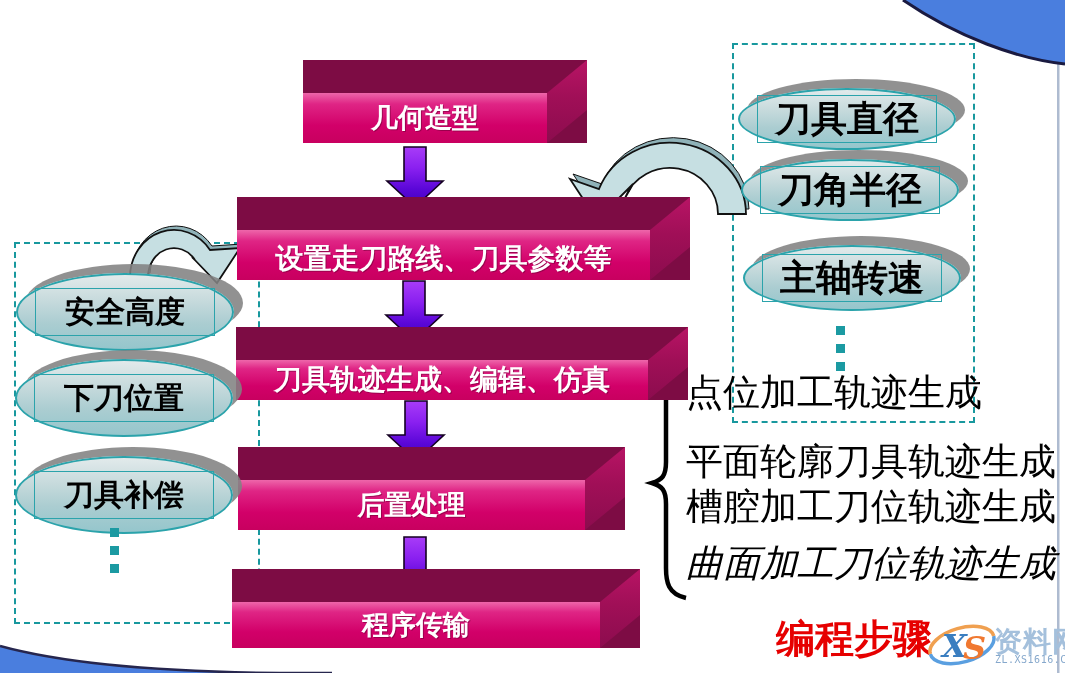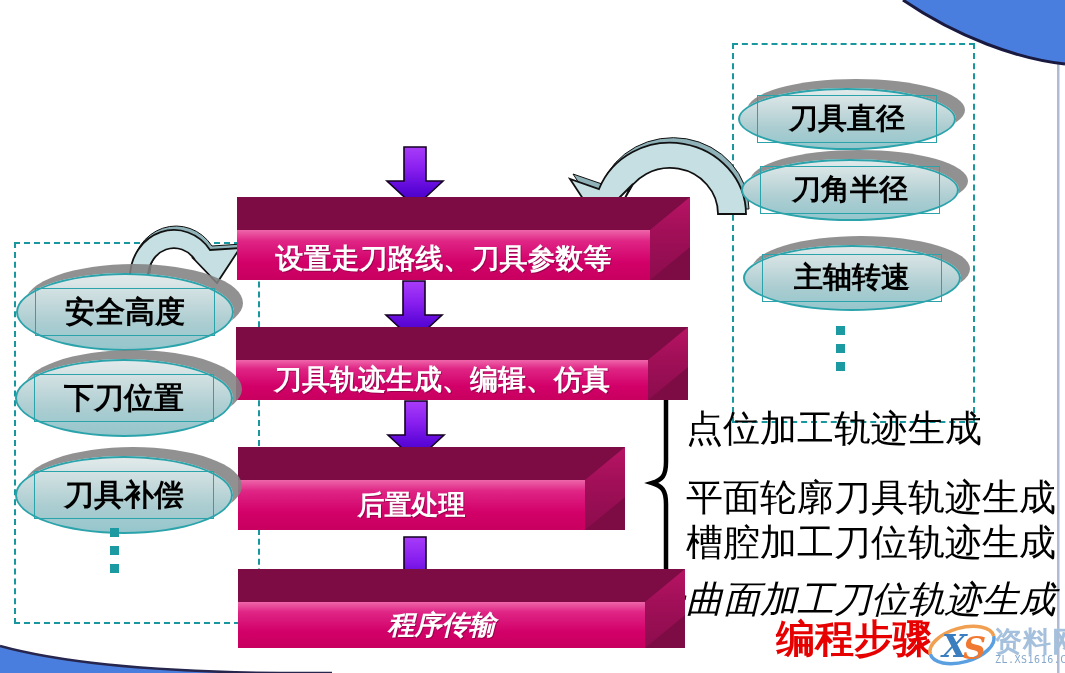--- a/index.html
+++ b/index.html
@@ -12,51 +12,51 @@
   .fbox .f-side{position:absolute;inset:0;background:linear-gradient(180deg,#b81465 0%,#a00f57 45%,#8c0c4e 100%);
     clip-path:polygon(calc(100% - 40px) 33px,100% 0,100% calc(100% - 33px),calc(100% - 40px) 100%);}
   .fbox .f-front{position:absolute;left:0;top:33px;right:40px;bottom:0;
     background:linear-gradient(180deg,#ee66aa 0%,#df2585 22%,#d20069 65%,#c8005f 100%);
     display:flex;align-items:center;justify-content:center;}
   .fbox .f-label{color:#fff;font-weight:bold;text-shadow:1px 1px 0 rgba(110,0,55,.55);white-space:nowrap;}
   #box1{left:303px;top:60px;width:284px;height:83px;}
   #box2{left:237px;top:197px;width:453px;height:83px;}
   #box3{left:236px;top:327px;width:452px;height:73px;}
   #box4{left:238px;top:447px;width:387px;height:83px;}
-  #box5{left:238px;top:569px;width:447px;height:79px;font-style:italic;}
+  #box5{left:232px;top:569px;width:408px;height:79px;}
   #box1 .f-label{font-size:27px;}
   #box2 .f-label{font-size:28px;margin-top:8px;}
   #box3 .f-label{font-size:28px;}
   #box4 .f-label{font-size:27px;}
   #box5 .f-label{font-size:27px;}
   
   .oval{position:absolute;border-radius:50%;
     background:linear-gradient(180deg,#e2eaeb 0%,#c6dadc 35%,#abcdd1 65%,#95c6cc 100%);
     border:2px solid #2ba3ab;
     box-shadow:9px -9px 0 rgba(130,130,130,.88);
     display:flex;align-items:center;justify-content:center;}
   .oval .trect{position:absolute;left:50%;top:50%;transform:translate(-50%,-50%);
     width:178px;height:46px;border:1px solid #2ba3ab;}
   .oval .olabel{position:relative;color:#000;font-size:30px;font-weight:600;white-space:nowrap;z-index:2;}
   #ovalL1{left:16px;top:273px;width:214px;height:74px;}
   #ovalL2{left:15px;top:359px;width:214px;height:74px;}
   #ovalL3{left:15px;top:456px;width:214px;height:74px;}
   #ovalR1{left:738px;top:88px;width:214px;height:58px;}
   #ovalR2{left:741px;top:159px;width:214px;height:58px;}
   #ovalR3{left:743px;top:245px;width:214px;height:62px;}
-  .oval.flat .olabel{font-size:29px;text-align:right;}
+  .oval.flat .olabel{font-size:36px;text-align:right;}
   
   .dashed{position:absolute;border:2px dashed #18989e;}
   #dashL{left:14px;top:242px;width:242px;height:378px;}
   #dashR{left:732px;top:43px;width:239px;height:376px;}
   
   .dot{position:absolute;width:9px;height:9px;background:#1b9aa2;}
   
   .outline-item{position:absolute;left:686px;height:57px;display:flex;align-items:center;
-    font-size:37px;color:#000;white-space:nowrap;margin-top:36px;}
+    font-size:37px;color:#000;white-space:nowrap;}
   
   #caption{position:absolute;left:776px;top:612px;font-size:39px;font-weight:bold;white-space:nowrap;}
   #logo{position:absolute;left:928px;top:617px;width:137px;height:54px;}
   #logo .name{position:absolute;left:66px;top:6px;font-size:28px;font-weight:bold;color:#a4c0dc;
     font-family:"Liberation Sans",sans-serif;letter-spacing:1px;white-space:nowrap;}
   #logo .url{position:absolute;left:67px;top:37px;font-size:10px;color:#86a8cc;
     font-family:"DejaVu Sans Mono","Liberation Mono",monospace;letter-spacing:.5px;white-space:nowrap;}
   #logo .mono{position:absolute;left:0;top:0;width:70px;height:54px;}
   svg.layer{position:absolute;left:0;top:0;pointer-events:none;}
 </style>
@@ -97,20 +97,27 @@
     </g>
 
     <g>
       <path transform="translate(3,-5)" d="M746,214 A76,72 0 0 0 599,189 L570,179 L597,220 L633,184 L625,198 A48,46 0 0 1 718,214 Z" fill="#8fb2b8" stroke="#111" stroke-width="1"></path>
       <path d="M746,214 A76,72 0 0 0 599,189 L570,179 L597,220 L633,184 L625,198 A48,46 0 0 1 718,214 Z" fill="#c6dfe2" stroke="#111" stroke-width="1.8"></path>
     </g>
 
     <path d="M686,368 C668,372 666,384 666,398 L666,462 C666,476 662,480 652,483 C662,486 666,490 666,504 L666,568 C666,582 668,594 686,598" fill="none" stroke="#000" stroke-width="4.5"></path>
   </svg>
 
+  <div class="fbox" id="box1">
+    <div class="f-top"></div>
+    <div class="f-side"></div>
+    <div class="f-front">
+      <span class="f-label">几何造型</span>
+    </div>
+  </div>
   <div class="fbox" id="box2">
     <div class="f-top"></div>
     <div class="f-side"></div>
     <div class="f-front">
       <span class="f-label">设置走刀路线、刀具参数等</span>
     </div>
   </div>
   <div class="fbox" id="box3">
     <div class="f-top"></div>
     <div class="f-side"></div>

